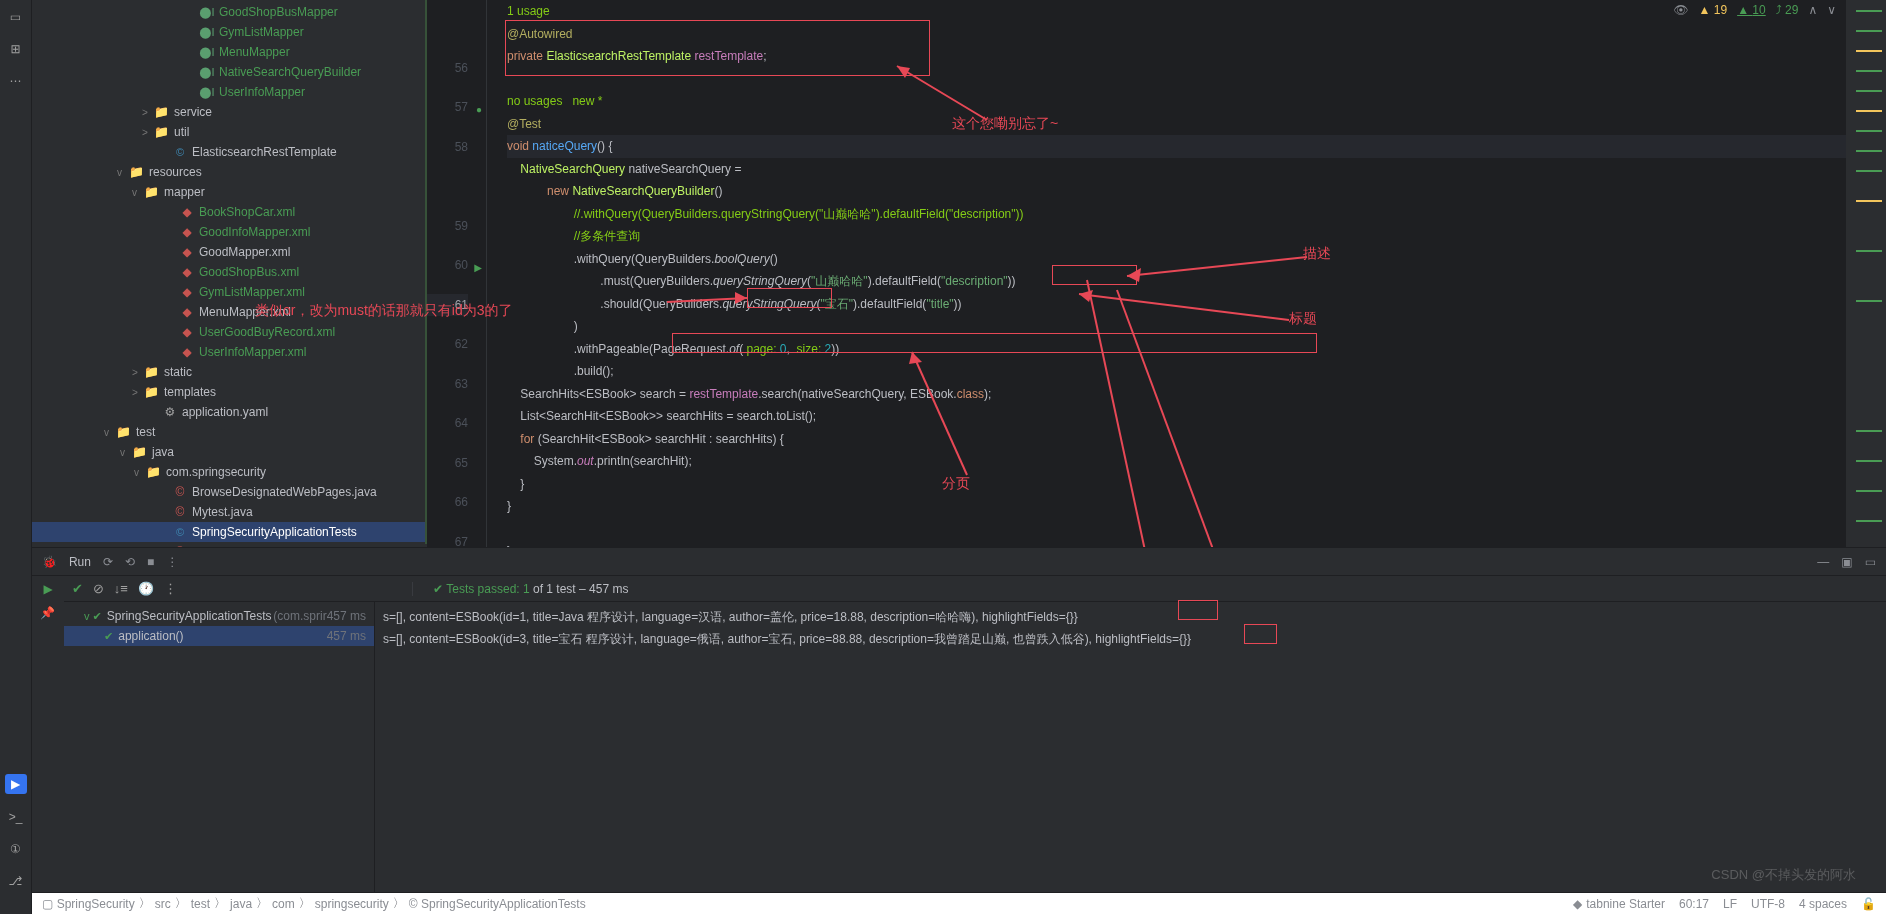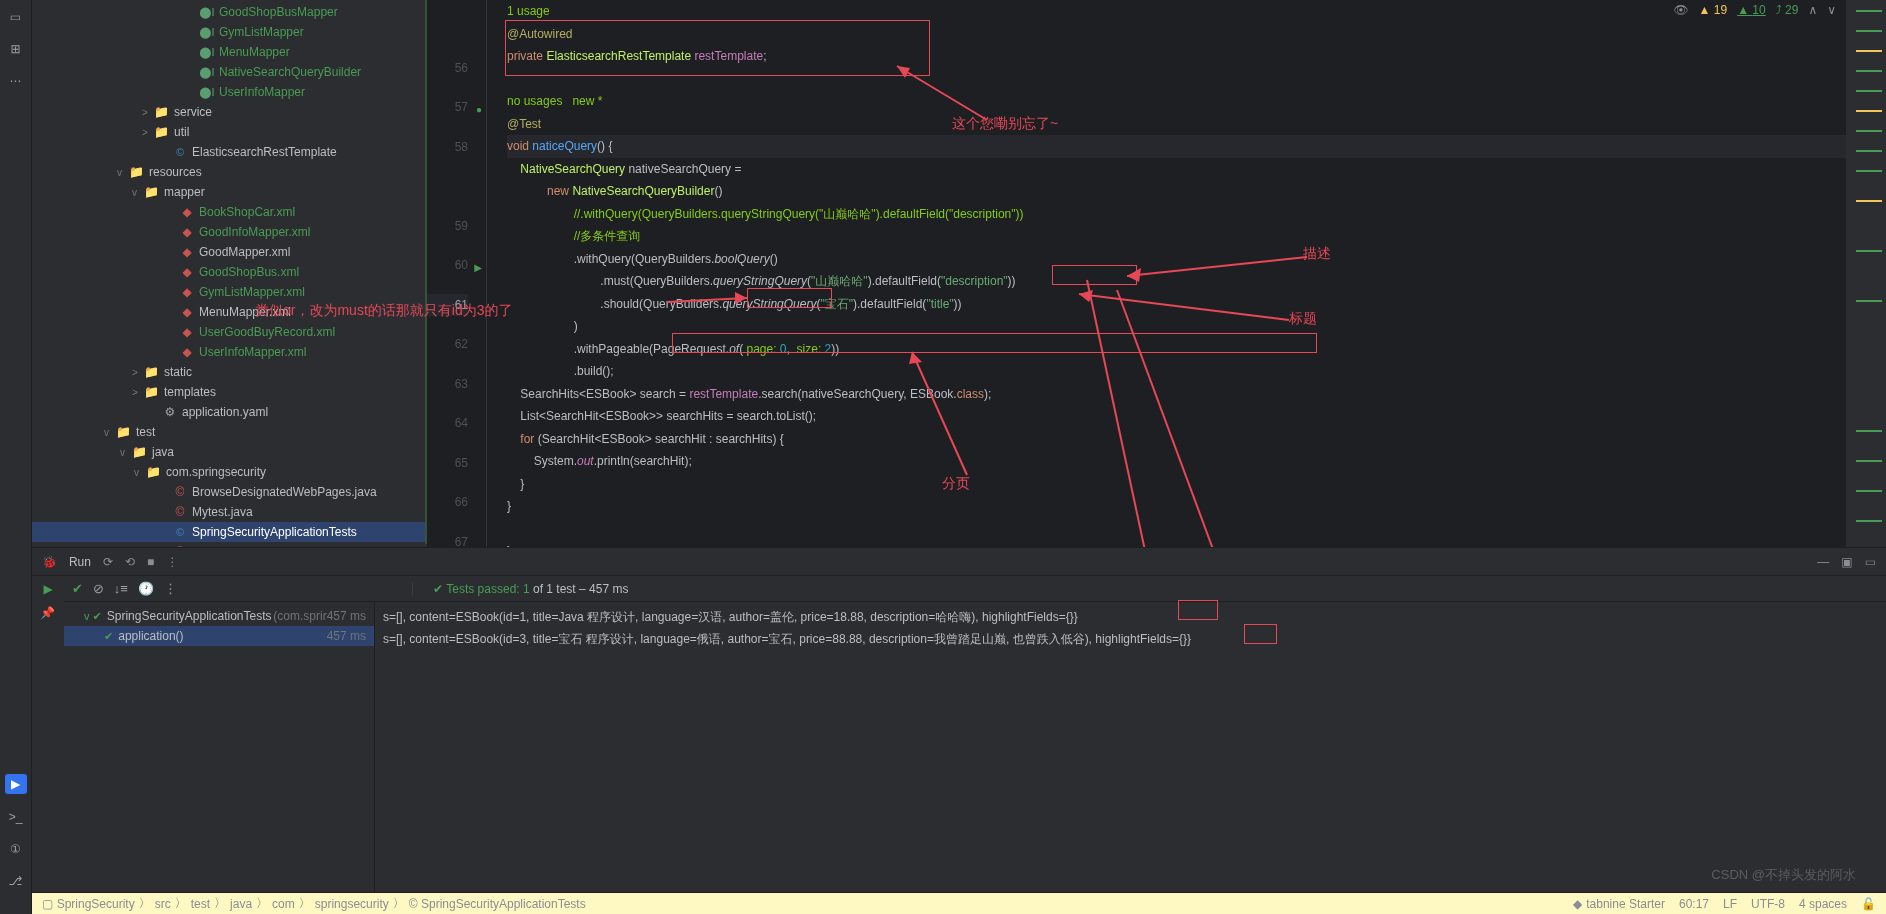--- a/index.html
+++ b/index.html
@@ -54,21 +54,21 @@
 .test-bar .ic { color: #a0a0a0; cursor: pointer; font-size: 13px; }
 .test-content { flex: 1; display: flex; }
 .test-tree { width: 310px; padding: 4px 0; }
 .test-row { display: flex; align-items: center; height: 20px; padding-left: 20px; cursor: pointer; }
 .test-row.selected { background: #2e436e; }
 .test-row .chk { color: #499c54; margin-right: 5px; font-size: 11px; }
 .test-row .name { color: #bcbec4; flex: 1; }
 .test-row .pkg { color: #6f737a; }
 .test-row .time { color: #6f737a; margin-left: auto; padding-right: 8px; }
 .console { flex: 1; padding: 4px 8px; font-family: monospace; font-size: 13px; line-height: 22px; border-left: 1px solid #1e1f22; position: relative; }
-.statusbar { height: 22px; background: #fef9c3; border-top: 1px solid #1e1f22; display: flex; align-items: center; padding: 4px 10px; font-size: 11px; color: #8a8d93; }
+.statusbar { height: 22px; background: #ffffff; border-top: 1px solid #1e1f22; display: flex; align-items: center; padding: 4px 10px; font-size: 11px; color: #8a8d93; }
 .breadcrumb { display: flex; gap: 4px; align-items: center; }
 .breadcrumb .sep { color: #5a5d63; }
 .sb-right { margin-left: auto; display: flex; gap: 14px; align-items: center; }
 .tabnine { display:flex; align-items:center; gap:4px; }
 .watermark { position: absolute; bottom: 30px; right: 30px; color: rgba(200,200,200,0.3); font-size: 13px; }
 .greenbar { position: absolute; left: 0; top: 0; width: 5px; background: #375239; }
 svg.arrline line { stroke: #e74856; stroke-width: 2; }
 svg.arrline polygon { fill: #e74856; }
 </style>
 </head>

